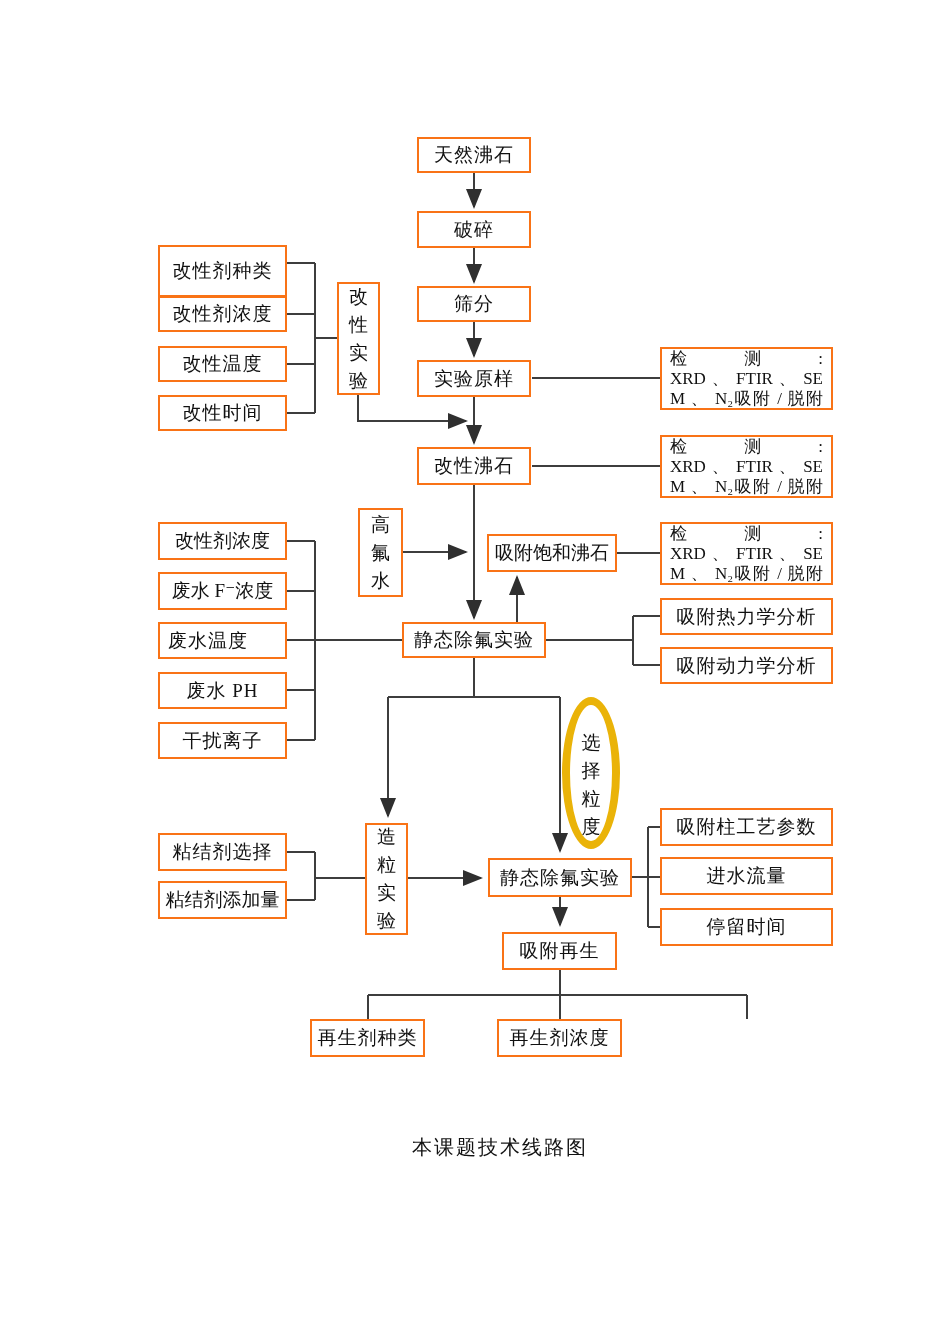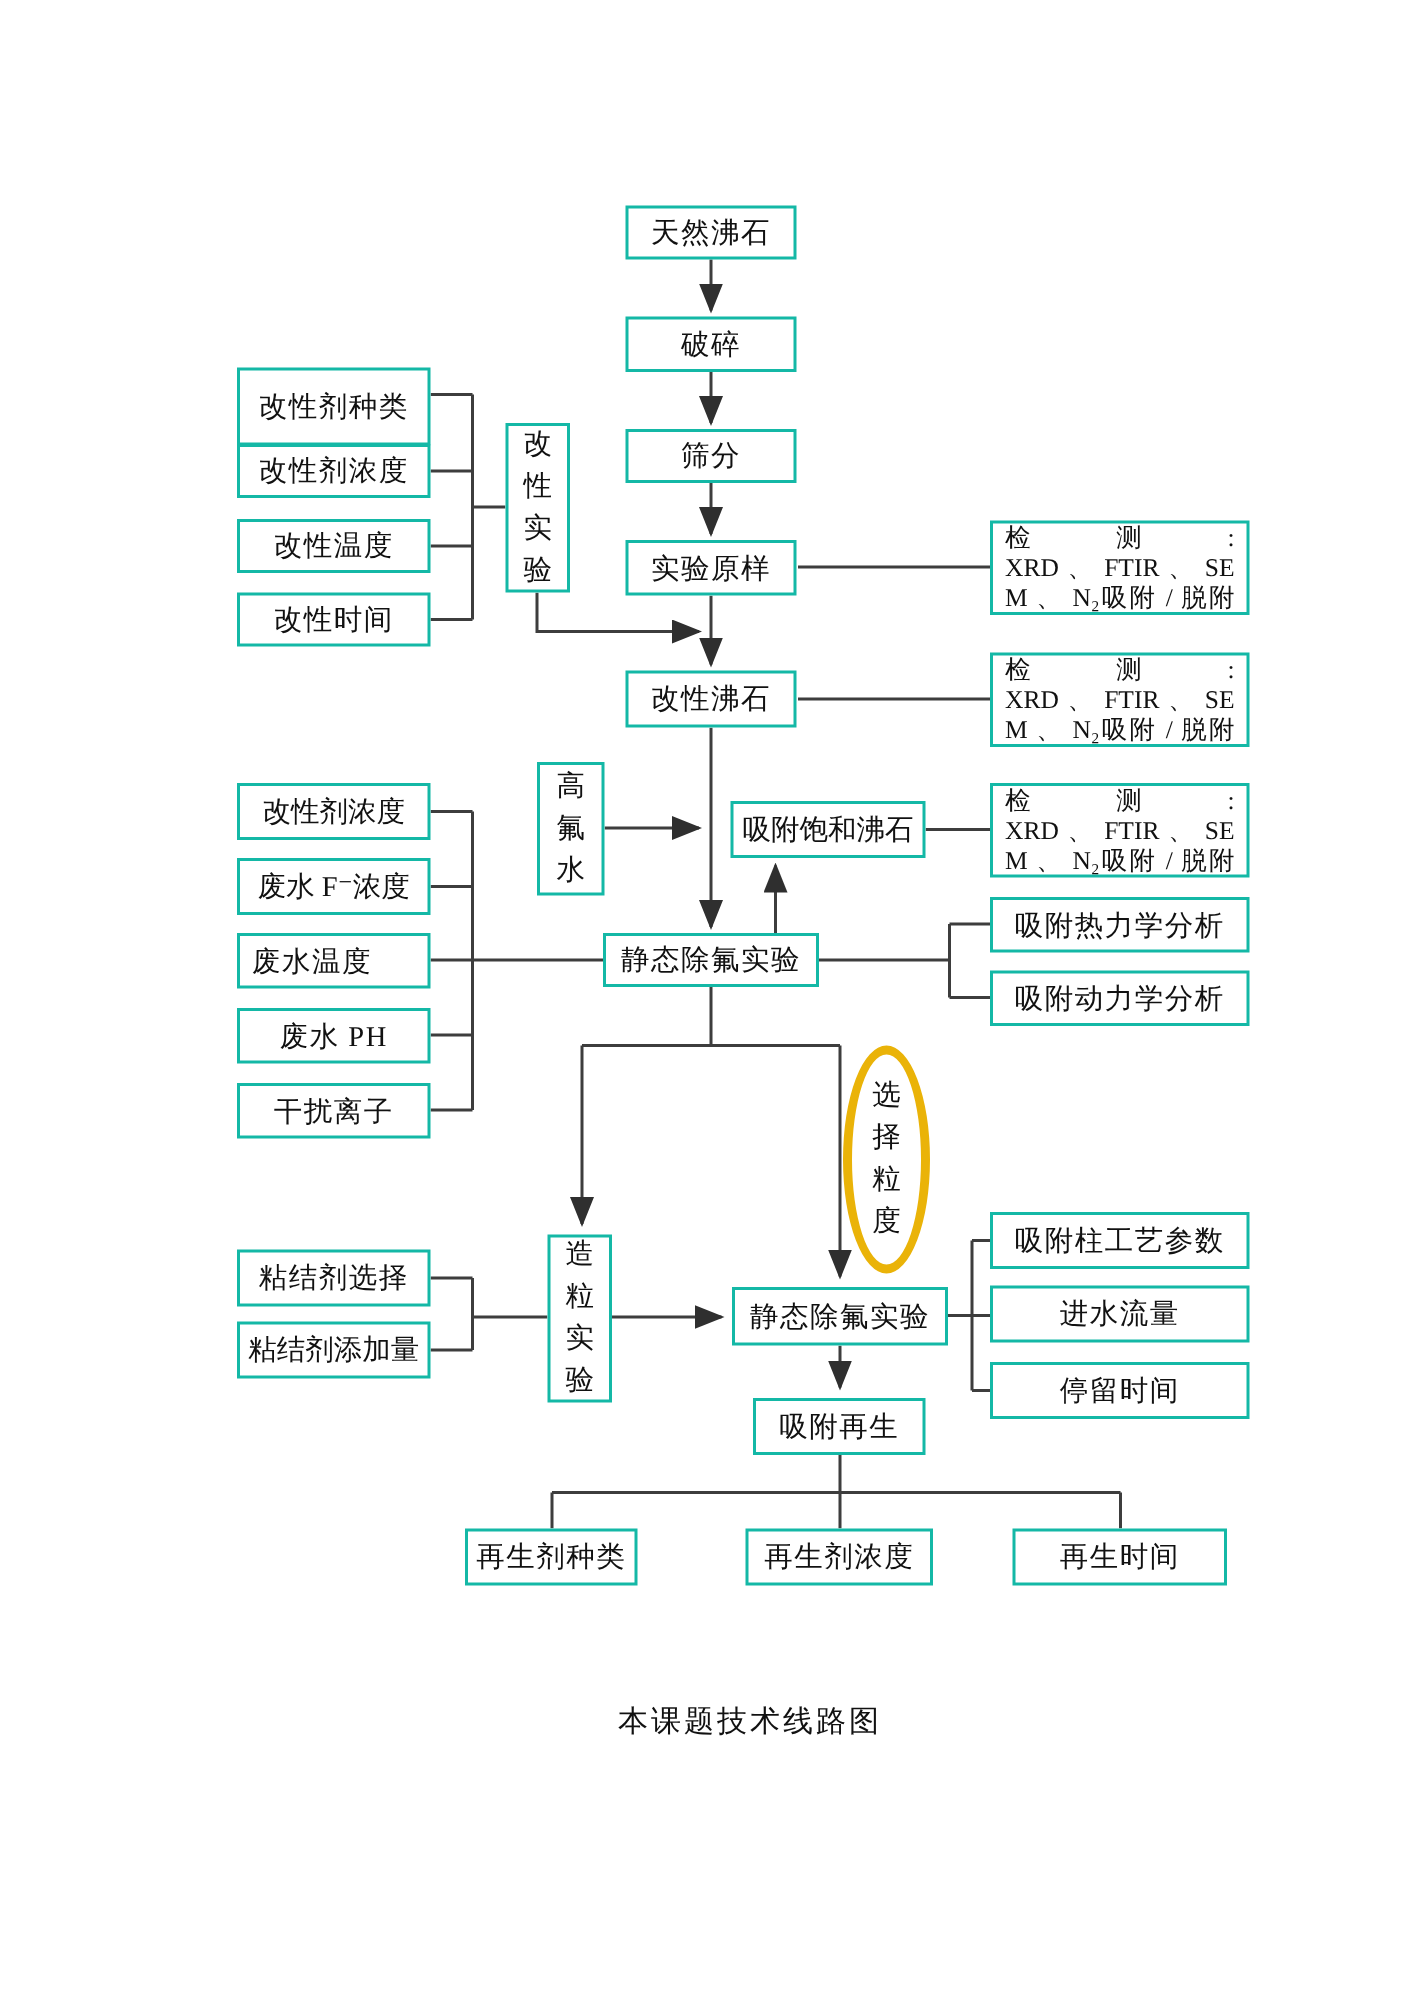--- a/index.html
+++ b/index.html
@@ -1,30 +1,30 @@
 <!DOCTYPE html>
 <html><head>
 <meta charset="utf-8">
 <style>
   html,body{margin:0;padding:0;background:#ffffff;}
   #page{position:relative;width:950px;height:1344px;background:#ffffff;
         font-family:"Liberation Serif","DejaVu Serif","DejaVu Sans",serif;color:#111;}
   svg.wires{position:absolute;left:0;top:0;z-index:0;}
-  .box{position:absolute;box-sizing:border-box;border:2px solid #14b8a6;background:#fff;
+  .box{position:absolute;box-sizing:border-box;border:2px solid #f97316;background:#fff;
        display:flex;align-items:center;justify-content:center;font-size:19px;
        letter-spacing:1px;z-index:1;white-space:nowrap;}
   .box.leftpad{justify-content:flex-start;padding-left:8px;}
   .vtext{width:1.08em;word-break:break-all;white-space:normal;line-height:28px;
          text-align:center;letter-spacing:0;}
   .det{flex-direction:column;justify-content:center;align-items:stretch;
        padding:2px 8px;font-size:17px;letter-spacing:0;}
   .det .l1{display:flex;justify-content:space-between;line-height:20px;}
   .det .l{text-align:justify;text-align-last:justify;line-height:20px;white-space:normal;}
-  .ellipse{position:absolute;box-sizing:border-box;border:6px solid #eab308;background:#fff;
-           border-radius:50%;display:flex;align-items:center;justify-content:center;
+  .ellipse{position:absolute;box-sizing:border-box;border:8px solid #eab308;background:#fff;
+           border-radius:50%;display:flex;align-items:flex-end;justify-content:center;
            font-size:19px;z-index:1;}
   .caption{position:absolute;left:330px;top:1134px;width:340px;text-align:center;
            font-size:20px;letter-spacing:2px;z-index:1;font-family:Liberation Mono, monospace;}
 </style>
 </head>
 <body>
 
 <div id="page">
 
   <svg class="wires" width="950" height="1344" viewBox="0 0 950 1344">
@@ -133,17 +133,16 @@
   <div class="box" style="left:488px;top:858px;width:144px;height:39px">静态除氟实验</div>
 
   <div class="box" style="left:660px;top:808px;width:173px;height:38px">吸附柱工艺参数</div>
   <div class="box" style="left:660px;top:857px;width:173px;height:38px">进水流量</div>
   <div class="box" style="left:660px;top:908px;width:173px;height:38px">停留时间</div>
 
   <div class="box" style="left:502px;top:932px;width:115px;height:38px">吸附再生</div>
 
   <div class="box" style="left:310px;top:1019px;width:115px;height:38px">再生剂种类</div>
   <div class="box" style="left:497px;top:1019px;width:125px;height:38px">再生剂浓度</div>
-  <div class="box" style="left:675px;top:1019px;width:143px;height:38px">再生时间</div>
 
   <div class="caption">本课题技术线路图</div>
 
 </div>
 
 </body></html>

